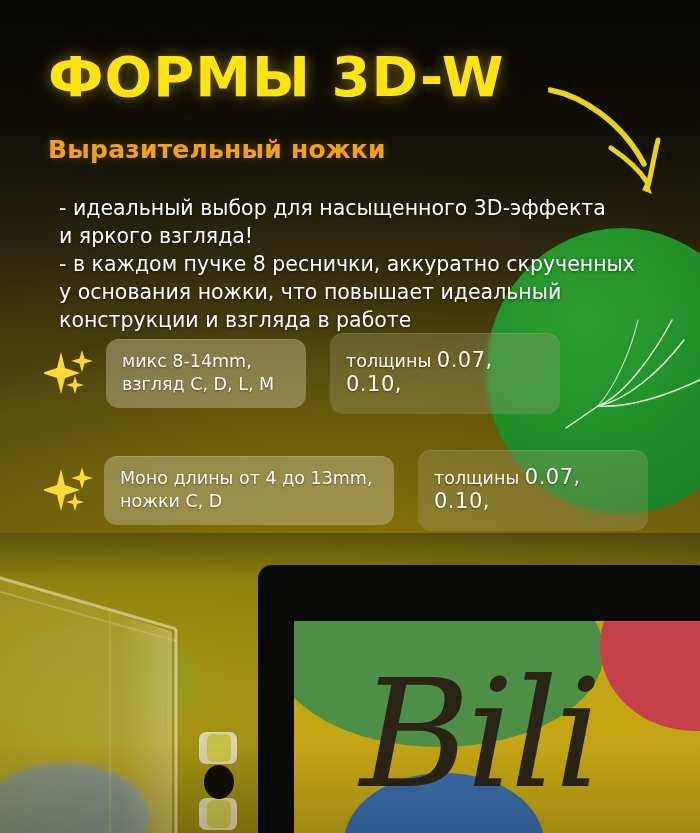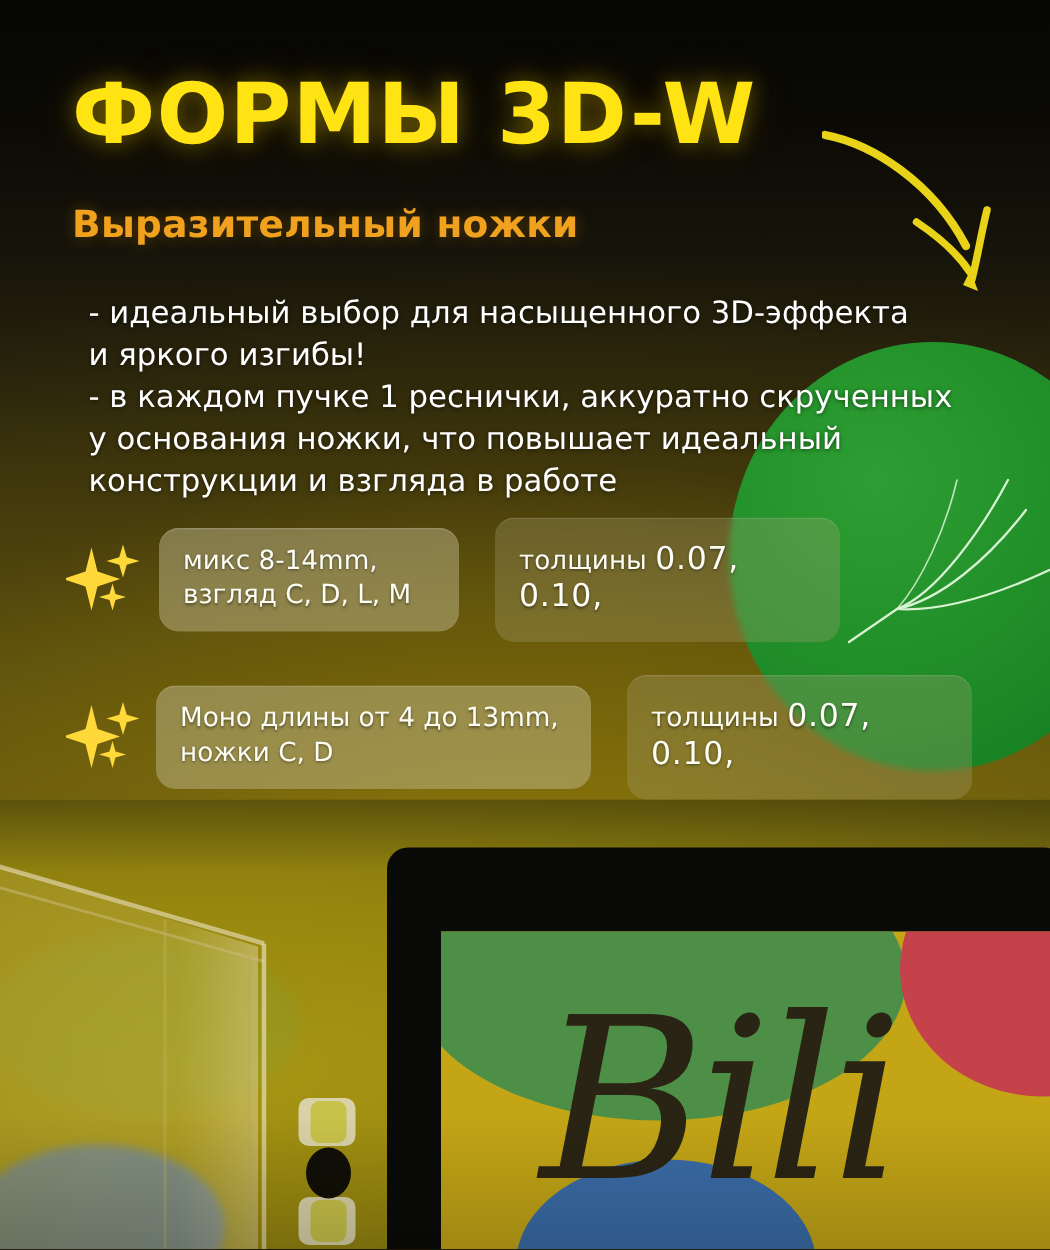--- a/index.html
+++ b/index.html
@@ -71,21 +71,21 @@
     line-height:28px;
     font-weight:400;
     color:#ffffff;
     text-shadow:0 1px 3px rgba(0,0,0,0.55);
     margin-left:19px;
   }
   .body-copy div{white-space:nowrap;}
 
   
   .spec-row{position:absolute; display:flex; align-items:center;}
-  #spec-row-1{left:44px; top:345px;}
+  #spec-row-1{left:44px; top:333px;}
   #spec-row-2{left:44px; top:450px;}
 
   .sparkle{
     width:56px; height:60px;
     flex:0 0 56px;
     position:relative;
   }
 
   .pill{
     border-radius:13px;
@@ -205,22 +205,22 @@
       <path d="M63 66 C78 76 90 86 99 100" stroke="#e8d319" stroke-width="5" fill="none" stroke-linecap="round"></path>
       <path d="M110 58 C106 74 104 88 100 104" stroke="#e8d319" stroke-width="5" fill="none" stroke-linecap="round"></path>
       <path d="M99 98 L104 112 L94 108 Z" fill="#e8d319"></path>
     </svg>
 
     <div class="title">ФОРМЫ 3D-W</div>
     <div class="subtitle">Выразительный ножки</div>
 
     <div class="body-copy">
       <div>- идеальный выбор для насыщенного 3D-эффекта</div>
-      <div>и яркого изгибы!</div>
-      <div>- в каждом пучке 1 реснички, аккуратно скрученных</div>
+      <div>и яркого взгляда!</div>
+      <div>- в каждом пучке 8 реснички, аккуратно скрученных</div>
       <div>у основания ножки, что повышает идеальный</div>
       <div>конструкции и взгляда в работе</div>
     </div>
 
     <div class="spec-row" id="spec-row-1">
       <div class="sparkle">
         <svg width="56" height="60" viewBox="0 0 56 60">
           <path d="M17 8 L21 24 L36 29 L21 34 L17 50 L13 34 L-2 29 L13 24 Z" fill="#ffd83a"></path>
           <path d="M38 6 L40.5 14.5 L49 17 L40.5 19.5 L38 28 L35.5 19.5 L27 17 L35.5 14.5 Z" fill="#ffd83a"></path>
           <path d="M31 32 L33 39 L40 41 L33 43 L31 50 L29 43 L22 41 L29 39 Z" fill="#ffd83a"></path>

